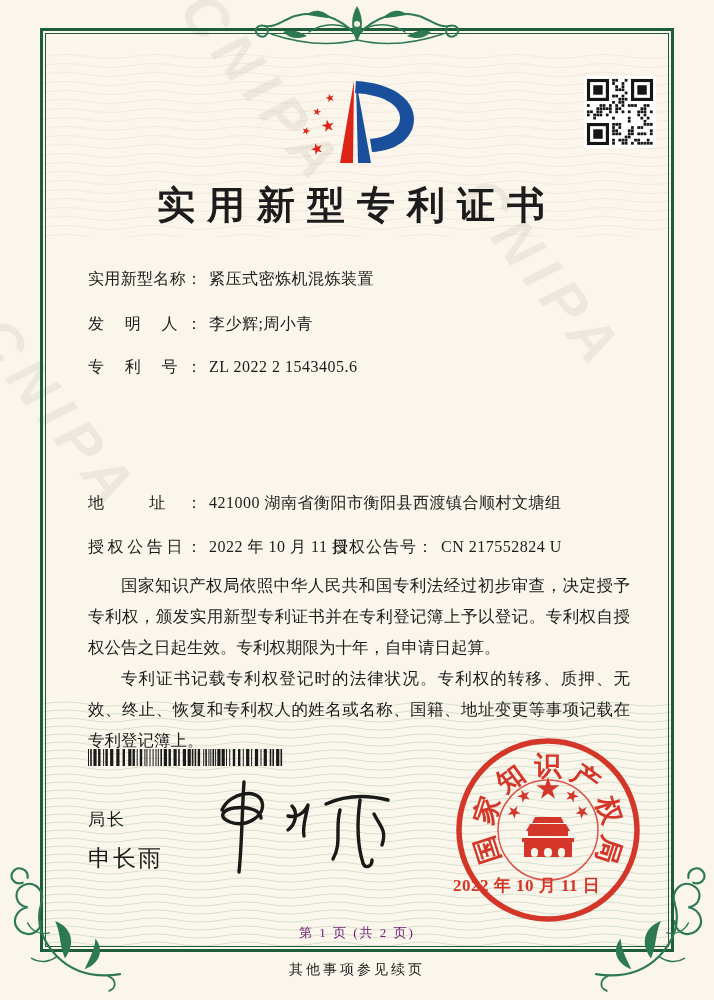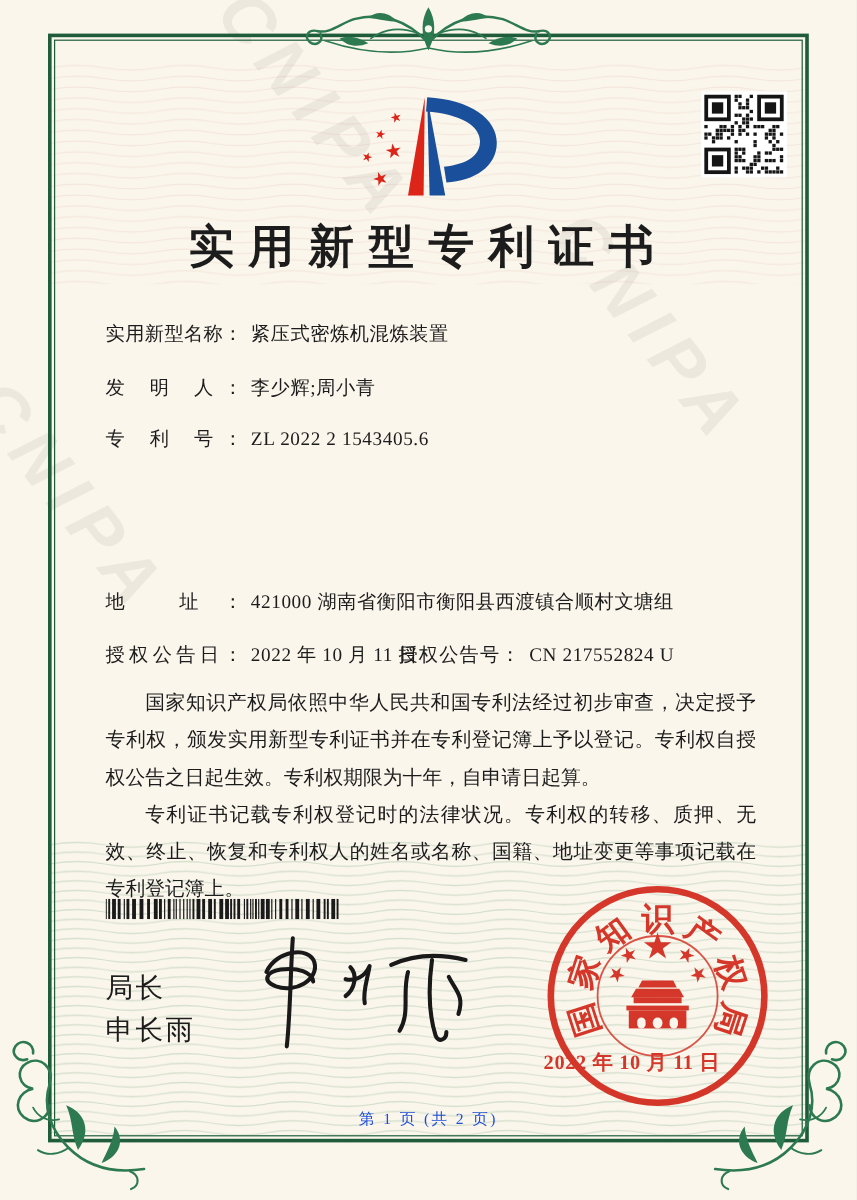--- a/index.html
+++ b/index.html
@@ -34,31 +34,31 @@
   .flabel{display:inline-block;width:114px;text-align:justify;text-align-last:justify;font-weight:400;vertical-align:top;}
   .fvalue{margin-left:7px;letter-spacing:0.5px;}
   .grant2{position:absolute;left:244px;top:0;white-space:nowrap;font-family:Liberation Serif, serif;}
   .flabel2{letter-spacing:1px;}
 
   .paragraphs{position:absolute;left:88px;right:84px;top:570px;font-size:16.5px;line-height:31px;text-align:justify;}
   .paragraphs p{text-indent:2em;}
 
   .barcode{position:absolute;left:88px;top:749px;width:196px;height:17px;}
 
-  .signer-title{position:absolute;left:88px;top:808px;font-size:23px;letter-spacing:2px;}
+  .signer-title{position:absolute;left:88px;top:808px;font-size:17px;letter-spacing:2px;}
   .signer-name{position:absolute;left:88px;top:843px;font-size:23px;letter-spacing:2px;}
   .signature{position:absolute;left:198px;top:770px;width:212px;height:116px;}
 
   .seal{position:absolute;left:438px;top:733px;width:224px;height:194px;color:var(--seal);}
   .seal-char{font-size:27px;font-weight:700;fill:currentColor;text-anchor:middle;dominant-baseline:central;
              font-family:"Liberation Serif","DejaVu Serif",serif;}
   .seal-date{font-size:17px;font-weight:700;fill:currentColor;letter-spacing:0.5px;
              font-family:"Liberation Serif","DejaVu Serif",serif;}
 
-  .page-info{position:absolute;left:0;right:0;top:924px;text-align:center;font-size:13px;letter-spacing:2px;color:#1d4ed8;}
+  .page-info{position:absolute;left:0;right:0;top:924px;text-align:center;font-size:13px;letter-spacing:2px;color:#701a75;}
   .continuation{position:absolute;left:0;right:0;top:961px;text-align:center;font-size:14px;letter-spacing:3px;color:#1f1f1f;z-index:4;}
 </style>
 </head>
 <body>
 
 <div class="page" style="background: rgb(250, 246, 236);">
 
   <svg width="0" height="0" style="position:absolute" aria-hidden="true">
     <defs>
       <path id="star" d="M0,-10 L2.25,-3.09 L9.51,-3.09 L3.63,1.18 L5.88,8.09 L0,3.82 L-5.88,8.09 L-3.63,1.18 L-9.51,-3.09 L-2.25,-3.09 Z"></path>
@@ -393,13 +393,14 @@
             <rect x="120" y="115" width="7" height="9" rx="3.5"></rect>
           </g>
         </g>
         <text class="seal-date" x="15" y="158">2022 年 10 月 11 日</text>
       </g>
     </svg>
 
     <div class="page-info">第 1 页 (共 2 页)</div>
   </div>
 
+  <div class="continuation">其他事项参见续页</div>
 </div>
 
 </body></html>

